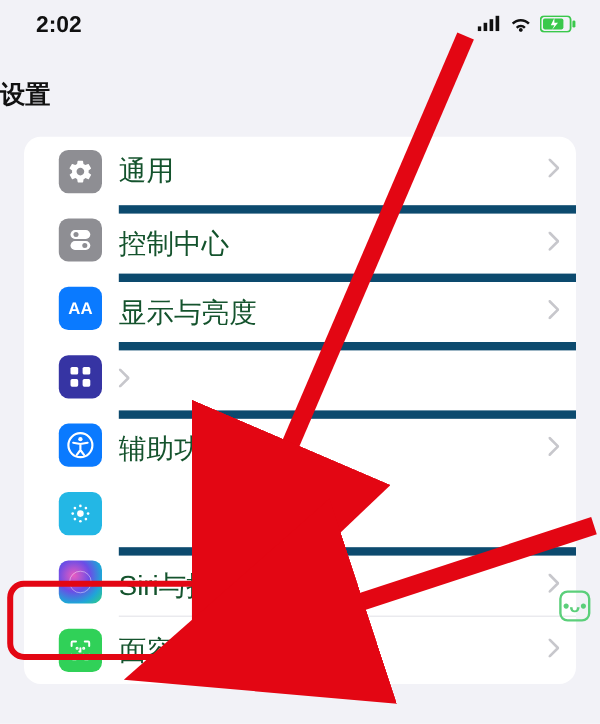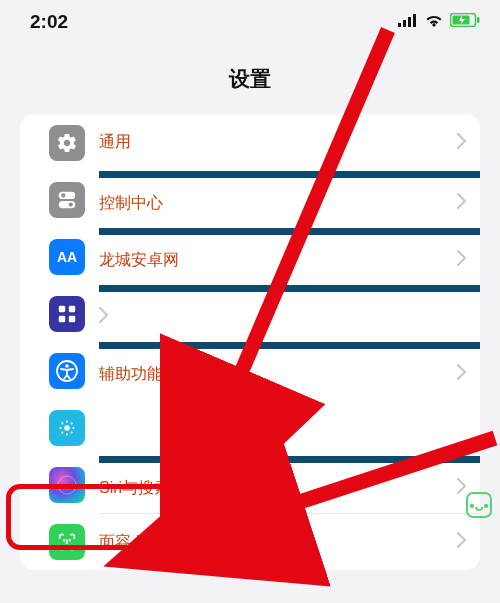--- a/index.html
+++ b/index.html
@@ -1,28 +1,28 @@
 <!DOCTYPE html>
 <html><head>
 <meta charset="utf-8">
 <style>
   * { box-sizing: border-box; margin: 0; padding: 0; }
   html, body { width: 500px; height: 603px; font-family: -apple-system, "Helvetica Neue", Arial, sans-serif; background: #f2f2f7; overflow: hidden; }
   .screen { width: 500px; height: 536px; position: relative; background: #f2f2f7; }
   .status-bar { height: 44px; display: flex; justify-content: space-between; align-items: center; padding: 0 20px 0 30px; }
   .status-time { font-weight: 700; font-size: 19px; color: #111; }
   .status-right { display: flex; align-items: center; gap: 6px; }
-  .header { height: 70px; display: flex; align-items: center; justify-content: center; }
+  .header { height: 70px; display: flex; align-items: center; }
   .header-title { font-size: 21px; font-weight: 600; color: #111; }
   .group { margin: 0 20px; background: #fff; border-radius: 14px; overflow: hidden; }
   .row { display: flex; align-items: center; height: 57px; padding-left: 16px; position: relative; }
   .row-icon { width: 36px; height: 36px; border-radius: 8px; flex-shrink: 0; display: flex; align-items: center; justify-content: center; margin-left: 13px; }
   .row-body { flex: 1; height: 100%; display: flex; align-items: center; justify-content: space-between; margin-left: 14px; padding-right: 14px; border-top: 7px solid #0c4a6e; }
   .row:first-child .row-body { border-top: none; }
-  .row-label { font-size: 16px; color: #c2410c; }
+  .row-label { font-size: 23px; color: #14532d; }
   .chevron { color: #c7c7cc; }
   .highlight-box { position: absolute; border: 5px solid #e30613; border-radius: 14px; pointer-events: none; }
   .arrow-svg { position: absolute; pointer-events: none; }
   .watermark { position: absolute; right: 8px; bottom: 18px; display: flex; align-items: center; gap: 6px; color: #3b68c8; font-weight: 700; font-size: 17px; }
   .watermark-icon { width: 26px; height: 26px; border: 2px solid #5bcf7a; border-radius: 7px; display: flex; align-items: center; justify-content: center; color: #5bcf7a; font-size: 15px; font-weight: 900; }
 </style>
 </head>
 <body>
 
 <div class="screen">
@@ -89,21 +89,21 @@
               <path d="M1 1l7 7-7 7" stroke="#c7c7cc" stroke-width="2.2" stroke-linecap="round" stroke-linejoin="round"></path>
             </svg></span>
       </div>
     </div>
 
     <div class="row">
       <div class="row-icon" style="background:#0a7aff">
         <span style="color:#fff;font-size:14px;font-weight:700">AA</span>
       </div>
       <div class="row-body">
-        <span class="row-label">龙城安卓网</span>
+        <span class="row-label">显示与亮度</span>
         <span class="chevron"><svg width="9" height="16" viewBox="0 0 9 16" fill="none">
               <path d="M1 1l7 7-7 7" stroke="#c7c7cc" stroke-width="2.2" stroke-linecap="round" stroke-linejoin="round"></path>
             </svg></span>
       </div>
     </div>
 
     <div class="row">
       <div class="row-icon" style="background:#3634a3">
         <svg width="22" height="22" viewBox="0 0 24 24" fill="#fff">
             <rect x="3" y="3" width="7" height="7" rx="1.5"></rect>

